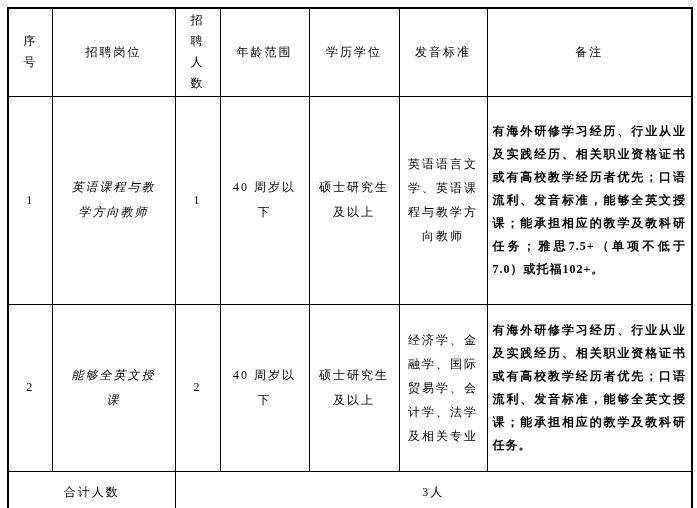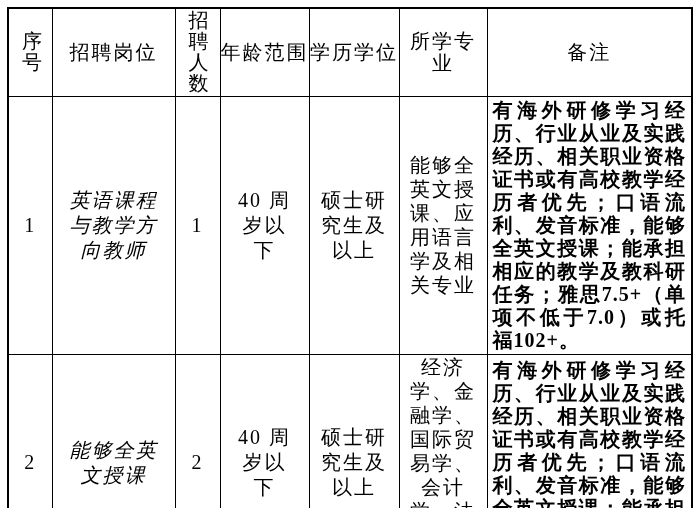--- a/index.html
+++ b/index.html
@@ -21,21 +21,21 @@
   table.recruit {
     border-collapse: collapse;
     table-layout: fixed;
     width: 684px;
     border: 2px solid #000000;
     background: #ffffff;
   }
   th, td {
     border: 1px solid #000000;
     font-weight: normal;
-    font-size: 20px;
+    font-size: 12px;
     letter-spacing: 2px;
     text-align: center;
     vertical-align: middle;
     padding: 0;
     color: #000000;
     overflow: hidden;
     word-break: break-word;
   }
   tr.header-row   { height: 88px; }
   tr.data-row-1   { height: 208px; }
@@ -77,32 +77,32 @@
       <col style="width:88px">
       <col style="width:205px">
     </colgroup>
     <thead>
       <tr class="header-row">
         <th class="narrow-wrap">序号</th>
         <th>招聘岗位</th>
         <th class="narrow-wrap">招聘人数</th>
         <th>年龄范围</th>
         <th>学历学位</th>
-        <th>所学专业</th>
+        <th>发音标准</th>
         <th>备注</th>
       </tr>
     </thead>
     <tbody>
       <tr class="data-row-1">
         <td class="serial-cell">1</td>
         <td class="position-cell">英语课程与教学方向教师</td>
         <td class="count-cell">1</td>
         <td class="age-cell">40 周岁以下</td>
         <td class="degree-cell">硕士研究生及以上</td>
-        <td class="major-cell">能够全英文授课、应用语言学及相关专业</td>
+        <td class="major-cell">英语语言文学、英语课程与教学方向教师</td>
         <td class="notes-cell">有海外研修学习经历、行业从业及实践经历、相关职业资格证书或有高校教学经历者优先；口语流利、发音标准，能够全英文授课；能承担相应的教学及教科研任务；雅思7.5+（单项不低于7.0）或托福102+。</td>
       </tr>
       <tr class="data-row-2">
         <td class="serial-cell">2</td>
         <td class="position-cell">能够全英文授课</td>
         <td class="count-cell">2</td>
         <td class="age-cell">40 周岁以下</td>
         <td class="degree-cell">硕士研究生及以上</td>
         <td class="major-cell">经济学、金融学、国际贸易学、会计学、法学及相关专业</td>
         <td class="notes-cell">有海外研修学习经历、行业从业及实践经历、相关职业资格证书或有高校教学经历者优先；口语流利、发音标准，能够全英文授课；能承担相应的教学及教科研任务。</td>

